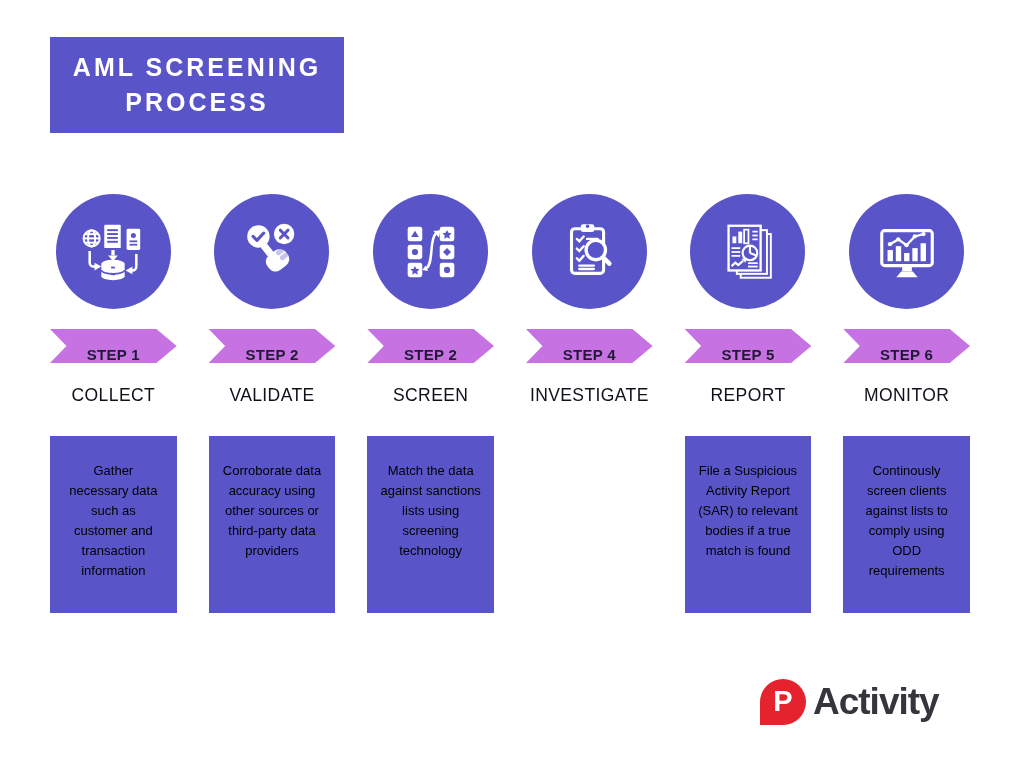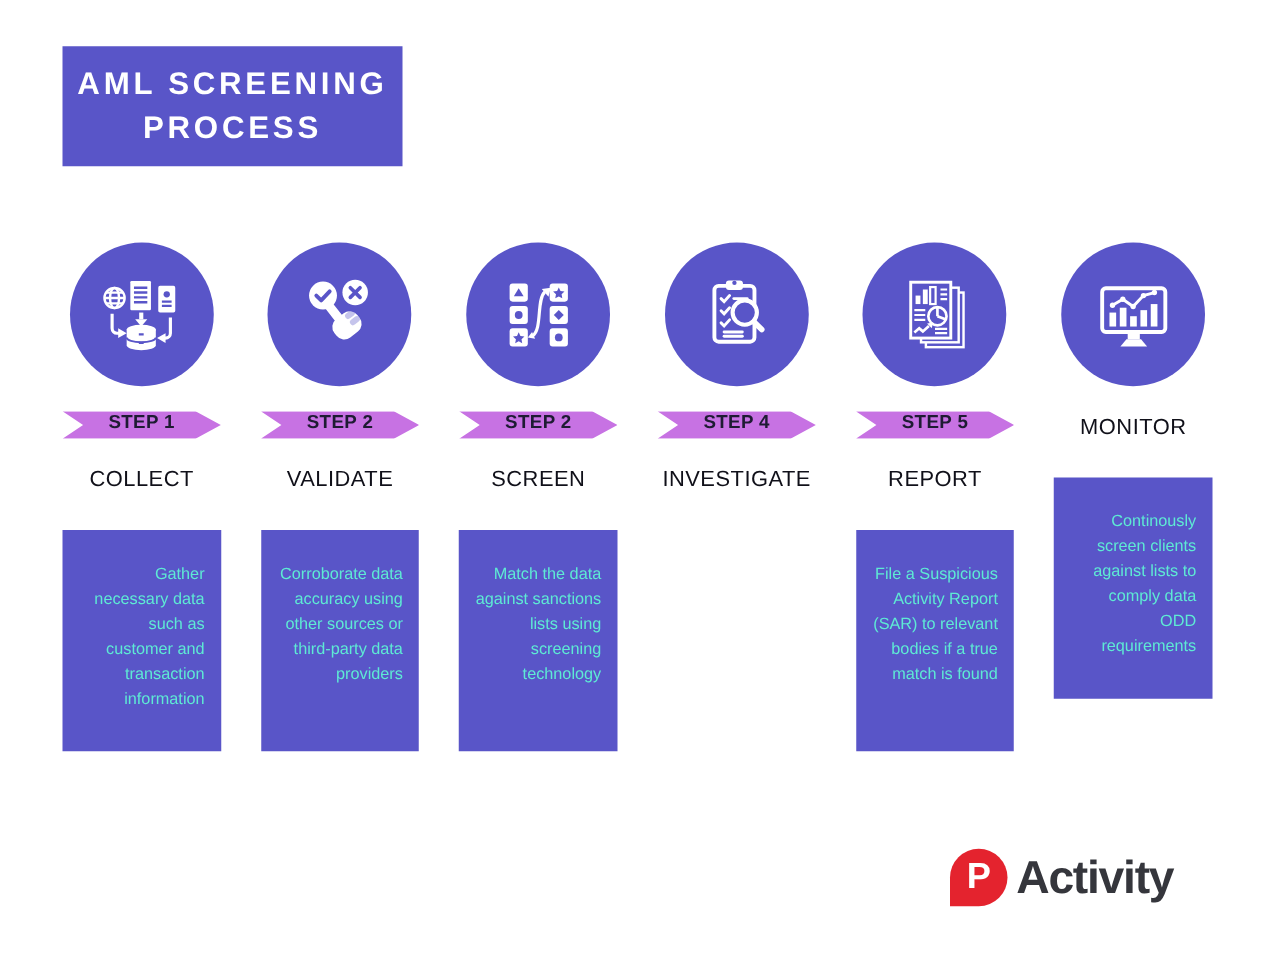--- a/index.html
+++ b/index.html
@@ -9,53 +9,53 @@
     --name-text:#101019;
     --logo-red:#E4232E;
     --logo-text:#35363C;
     --background:#FFFFFF;
   }
   *{margin:0;padding:0;box-sizing:border-box;}
   body{font-family:"Liberation Sans",sans-serif;background:#e8e8e8;}
   .page{position:relative;width:1024px;height:768px;background:var(--background,#fff);overflow:hidden;}
 
   .title-block{
-    position:absolute;left:50px;top:37px;width:272px;height:96px;
+    position:absolute;left:50px;top:37px;width:294px;height:96px;
     background:var(--purple);color:#fff;
     display:flex;flex-direction:column;align-items:center;justify-content:center;
     font-weight:bold;font-size:25px;letter-spacing:3px;line-height:35px;text-align:center;
   }
 
   .columns{
     position:absolute;left:50px;top:194px;width:920px;
     display:grid;grid-template-columns:repeat(6,1fr);column-gap:32px;
   }
   .column{display:flex;flex-direction:column;align-items:center;}
 
   .icon-circle{
     width:115px;height:115px;border-radius:50%;background:var(--purple);
     display:flex;align-items:center;justify-content:center;flex:0 0 auto;
   }
   .icon-circle svg{display:block;}
 
   .arrow{
-    margin-top:20px;width:100%;height:22px;background:var(--arrow-purple);
+    margin-top:20px;width:100%;height:34px;background:var(--arrow-purple);
     clip-path:polygon(0% 0%,84% 0%,100% 50%,84% 100%,0% 100%,13% 50%);
-    display:flex;align-items:flex-start;justify-content:center;
+    display:flex;align-items:flex-end;justify-content:center;
     font-weight:bold;font-size:15px;color:var(--step-text-dark);letter-spacing:0.3px;
   }
 
   .step-name{
     margin-top:22px;height:22px;font-size:17.5px;font-weight:normal;
     color:var(--name-text);letter-spacing:0.4px;text-align:center;white-space:nowrap;
   }
 
   .desc-box{
     margin-top:29px;width:100%;height:177px;background:var(--purple);
-    color:#5eead4;font-size:13px;line-height:20px;padding:25px 13px 0 13px;text-align:right;
+    color:#000000;font-size:13px;line-height:20px;padding:25px 13px 0 13px;text-align:center;
   }
 
   .brand{
     position:absolute;left:760px;top:679px;display:flex;align-items:center;gap:7px;
   }
   .brand-mark{
     width:46px;height:46px;background:var(--logo-red);
     border-radius:50% 50% 50% 0;
     display:flex;align-items:center;justify-content:center;
     color:#fff;font-weight:bold;font-size:29px;padding-bottom:2px;
@@ -263,22 +263,25 @@
               <circle cx="26" cy="22" r="2.2"></circle>
               <circle cx="34.5" cy="28" r="2.2"></circle>
               <circle cx="43" cy="19" r="2.2"></circle>
               <circle cx="52" cy="16.5" r="2.2"></circle>
             </g>
             <rect x="30" y="49" width="10" height="6" fill="#fff"></rect>
             <path d="M24 61 l5 -6 h12 l5 6 z" fill="#fff"></path>
           </svg>
         </span>
       </div>
+      <div class="arrow">
+        <span>STEP 6</span>
+      </div>
       <div class="step-name">MONITOR</div>
-      <div class="desc-box">Continously screen clients against lists to comply data ODD requirements</div>
+      <div class="desc-box">Continously screen clients against lists to comply using ODD requirements</div>
     </div>
 
   </div>
 
   <div class="brand">
     <div class="brand-mark">
       <span>P</span>
     </div>
     <div class="brand-text">Activity</div>
   </div>

